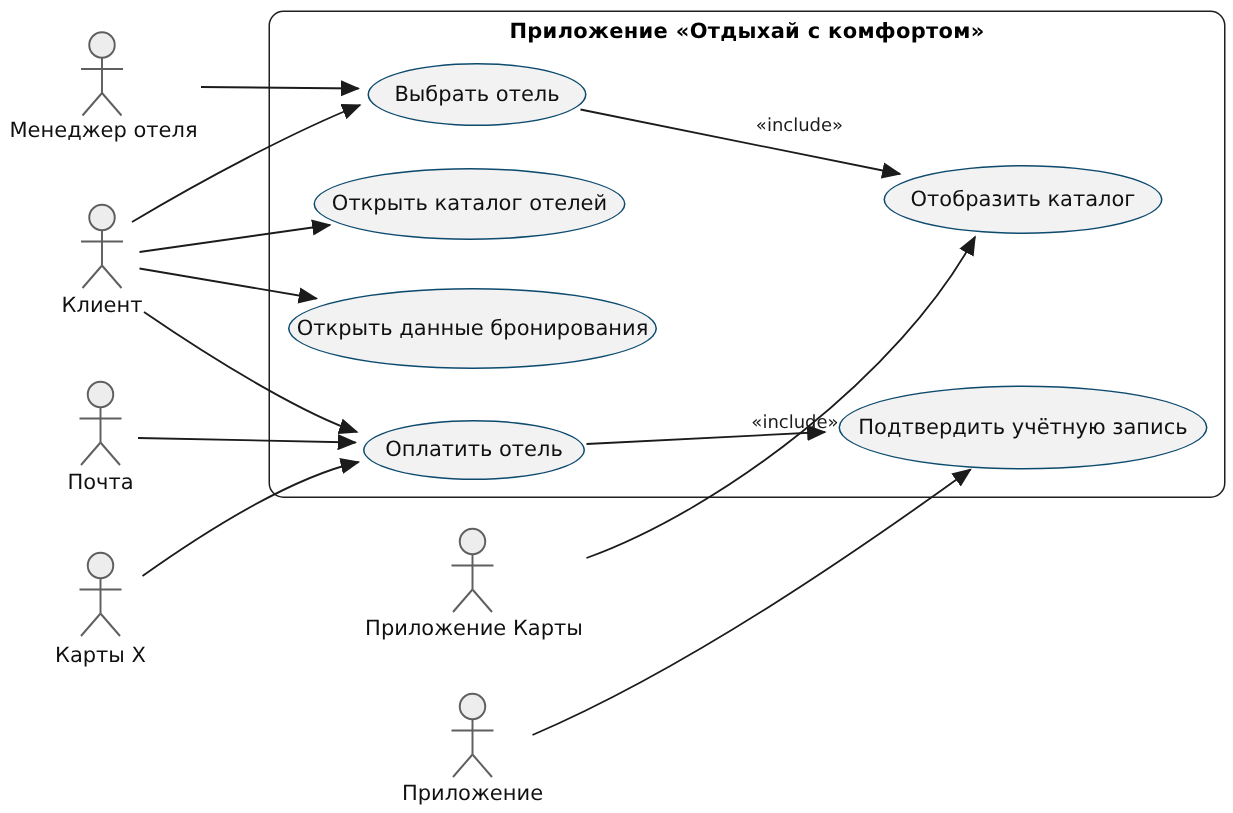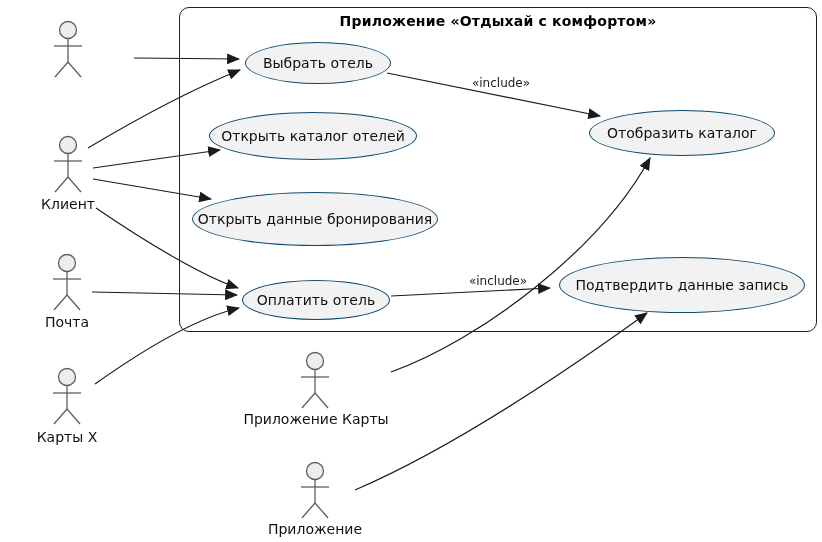--- a/index.html
+++ b/index.html
@@ -21,38 +21,38 @@
     box-sizing:border-box; white-space:nowrap;
   }
   .svg-layer { position:absolute; left:0; top:0; pointer-events:none; }
   .actor { stroke:#5f5f5f; stroke-width:1.3; fill:none; }
   .actor circle { fill:#ededed; }
   .edge { stroke:#1b1b1b; stroke-width:1.2; fill:none; }
   .actor-label {
     position:absolute; transform:translateX(-50%); font-size:14px; color:#101010; white-space:nowrap;
   }
   .edge-label {
-    position:absolute; transform:translateX(-50%); font-size:12px; color:#1b1b1b; white-space:nowrap;
+    position:absolute; transform:translateX(-50%); font-size:12px; color:#1b1b1b; white-space:nowrap;margin-left:32px;
   }
 </style>
 </head>
 <body>
 
 <div class="canvas">
 
   <div class="boundary">
     <div class="boundary-title">Приложение «Отдыхай с комфортом»</div>
   </div>
 
   <div class="usecase" style="left:245px;top:42px;width:146px;height:42px">Выбрать отель</div>
   <div class="usecase" style="left:209px;top:112px;width:208px;height:48px">Открыть каталог отелей</div>
   <div class="usecase" style="left:192px;top:192px;width:246px;height:54px">Открыть данные бронирования</div>
   <div class="usecase" style="left:242px;top:280px;width:148px;height:40px">Оплатить отель</div>
   <div class="usecase" style="left:589px;top:110px;width:186px;height:46px">Отобразить каталог</div>
-  <div class="usecase" style="left:559px;top:257px;width:246px;height:56px">Подтвердить данные запись</div>
+  <div class="usecase" style="left:559px;top:257px;width:246px;height:56px">Подтвердить учётную запись</div>
 
   <svg class="svg-layer" width="822" height="542" viewBox="0 0 822 542">
     <defs>
       <marker id="arr" viewBox="0 0 12 10" refX="11" refY="5" markerWidth="13" markerHeight="11" markerUnits="userSpaceOnUse" orient="auto">
         <path d="M0,0 L12,5 L0,10 Z" fill="#1b1b1b"></path>
       </marker>
     </defs>
 
     <g class="actor" transform="translate(68,30)">
       <circle cx="0" cy="0" r="8.5"></circle>
@@ -103,20 +103,21 @@
     <path class="edge" d="M 93,179 L 211,199" marker-end="url(#arr)"></path>
     <path class="edge" d="M 96,208 C 150,245 205,277 238,288" marker-end="url(#arr)"></path>
     <path class="edge" d="M 92,292 L 237,295" marker-end="url(#arr)"></path>
     <path class="edge" d="M 95,384 C 150,345 200,317 239,308" marker-end="url(#arr)"></path>
     <path class="edge" d="M 387,73 L 600,116" marker-end="url(#arr)"></path>
     <path class="edge" d="M 391,296 L 550,288" marker-end="url(#arr)"></path>
     <path class="edge" d="M 391,372 C 480,340 600,250 650,158" marker-end="url(#arr)"></path>
     <path class="edge" d="M 355,490 C 460,445 575,365 647,313" marker-end="url(#arr)"></path>
   </svg>
 
+  <div class="actor-label" style="left:69px;top:79px">Менеджер отеля</div>
   <div class="actor-label" style="left:68px;top:196px">Клиент</div>
   <div class="actor-label" style="left:67px;top:314px">Почта</div>
   <div class="actor-label" style="left:67px;top:429px">Карты X</div>
   <div class="actor-label" style="left:316px;top:411px">Приложение Карты</div>
   <div class="actor-label" style="left:315px;top:521px">Приложение</div>
 
   <div class="edge-label" style="left:501px;top:76px">«include»</div>
   <div class="edge-label" style="left:498px;top:274px">«include»</div>
 
 </div>

